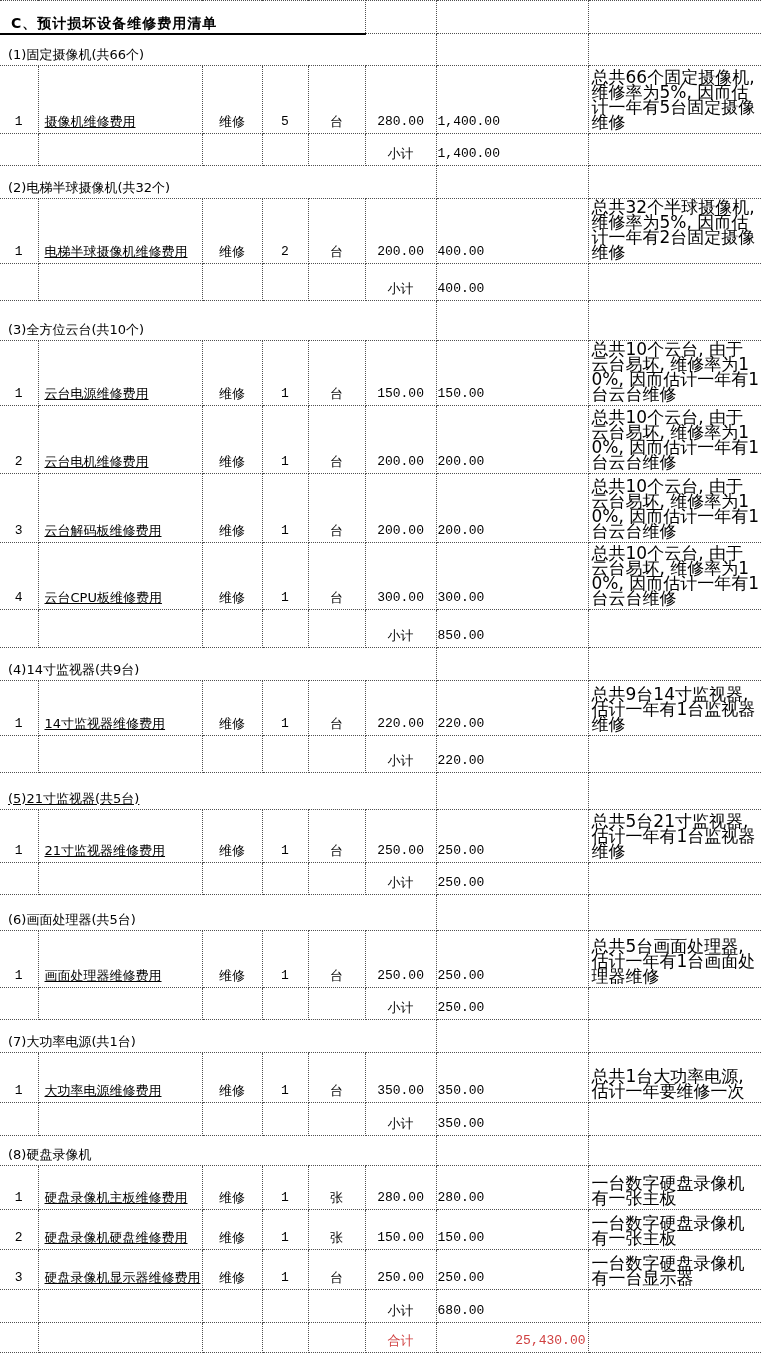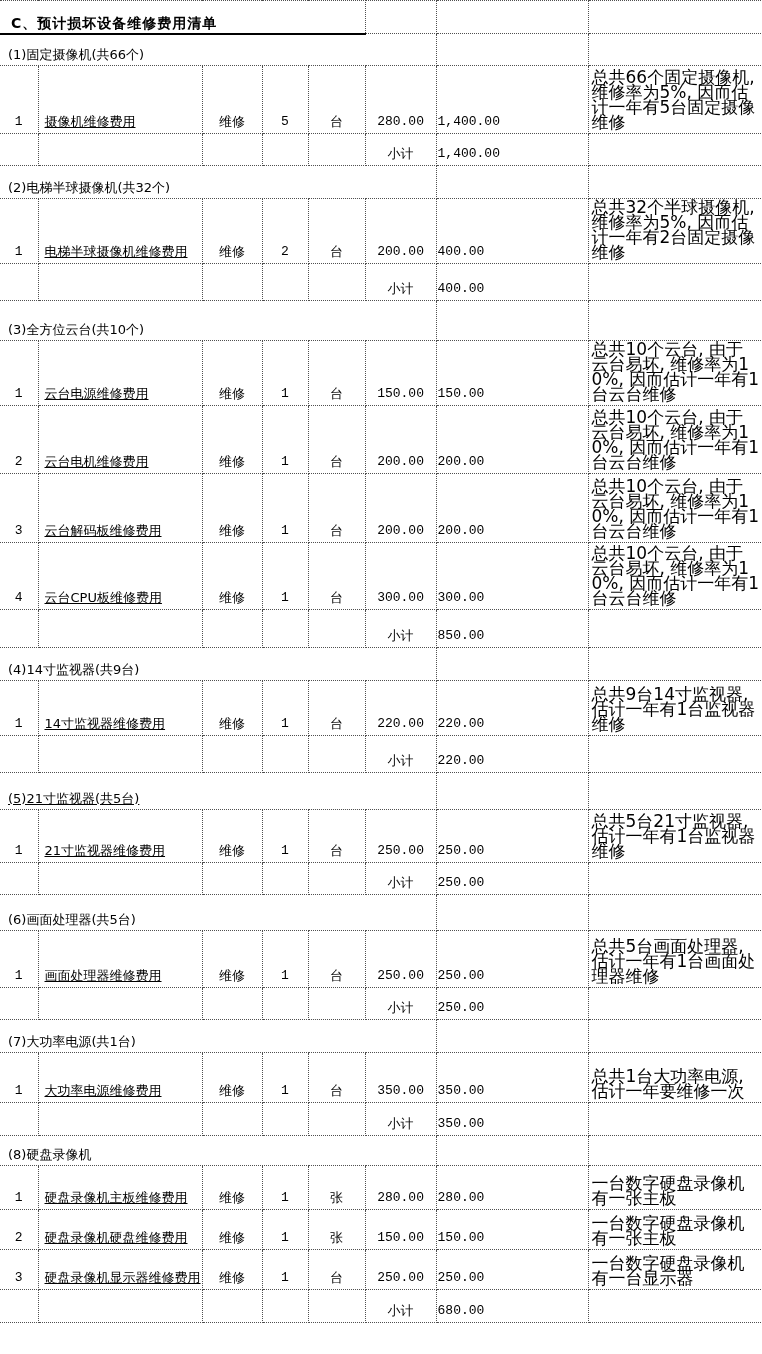--- a/index.html
+++ b/index.html
@@ -310,18 +310,28 @@
         <tr style="height: 33px;">
           <td></td>
           <td></td>
           <td></td>
           <td></td>
           <td></td>
           <td class="c-price">小计</td>
           <td class="c-amt num">680.00</td>
           <td></td>
         </tr>
+        <tr style="height: 30px;">
+          <td></td>
+          <td></td>
+          <td></td>
+          <td></td>
+          <td></td>
+          <td class="c-price total-red">合计</td>
+          <td class="c-amt-right num total-red">25,430.00</td>
+          <td></td>
+        </tr>
         <tr style="height: 4px;">
           <td class="spacer-cell" colspan="8"></td>
         </tr>
       </tbody>
   </table>
 </div>
 
 </body></html>

